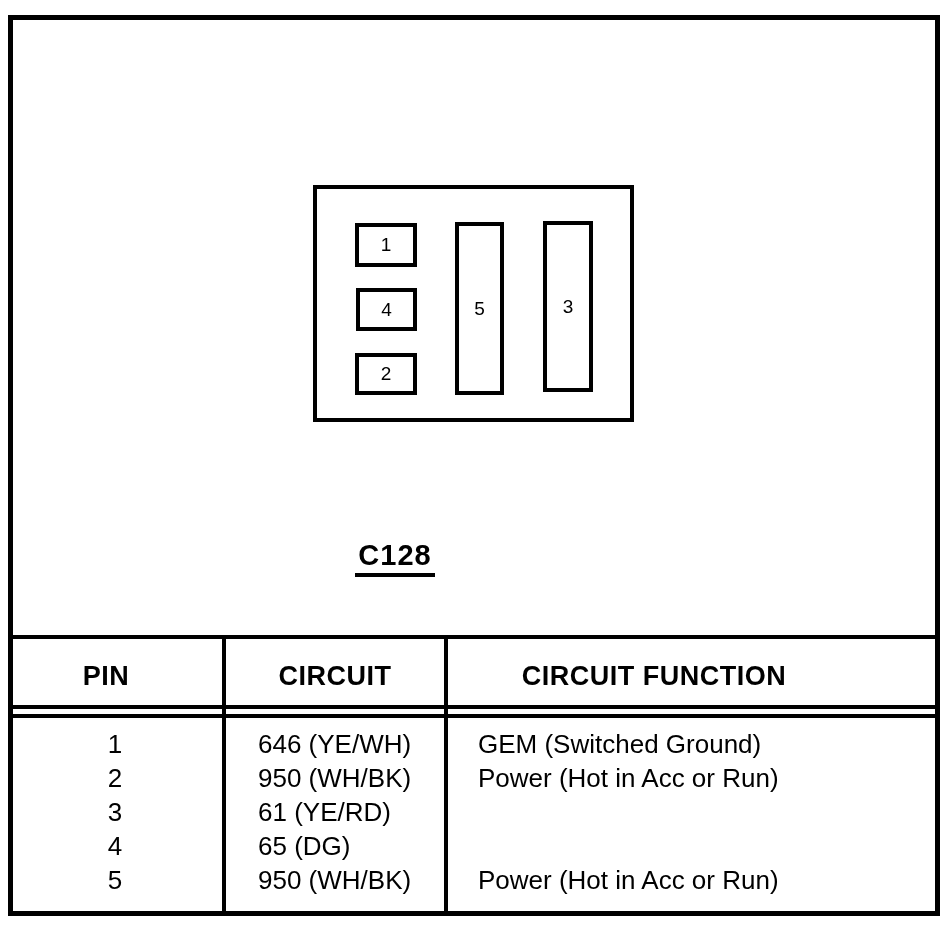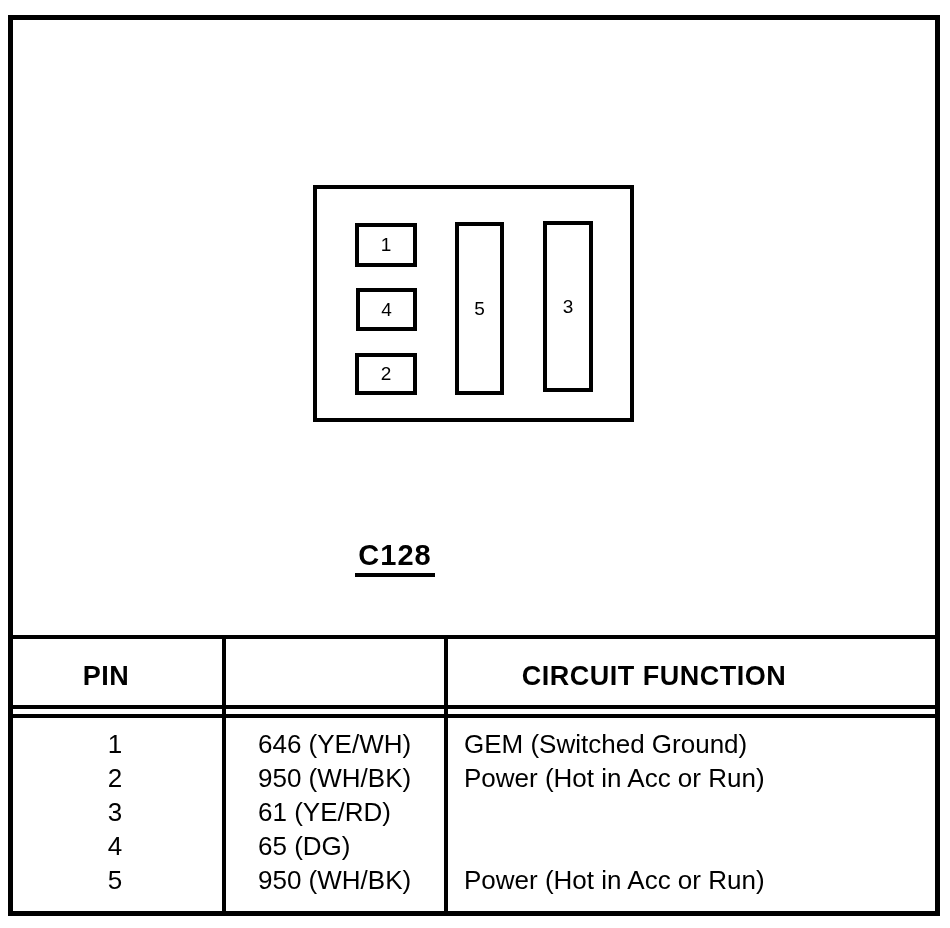--- a/index.html
+++ b/index.html
@@ -115,21 +115,21 @@
     position: absolute;
     left: 8px;
     width: 932px;
     height: 34px;
     font-size: 26px;
     line-height: 34px;
   }
   .trow .cell { position: absolute; top: 0; white-space: nowrap; }
   .cell-pin      { left: 0;     width: 214px; text-align: center; }
   .cell-circuit  { left: 250px; text-align: right; }
-  .cell-function { left: 456px; text-align: center; }
+  .cell-function { left: 470px; text-align: center; }
 
   .r0 { top: 727px; }
   .r1 { top: 761px; }
   .r2 { top: 795px; }
   .r3 { top: 829px; }
   .r4 { top: 863px; }
 </style>
 </head>
 <body>
 
@@ -158,20 +158,21 @@
   <div class="title-row">
     <span class="connector-id">C128</span>
   </div>
 
   <div class="thead-box"></div>
   <div class="tbody-box"></div>
   <div class="vdiv vdiv-1"></div>
   <div class="vdiv vdiv-2"></div>
 
   <div class="th th-pin">PIN</div>
+  <div class="th th-circuit">CIRCUIT</div>
   <div class="th th-function">CIRCUIT FUNCTION</div>
 
   <div class="trow r0">
     <span class="cell cell-pin">1</span>
     <span class="cell cell-circuit">646 (YE/WH)</span>
     <span class="cell cell-function">GEM (Switched Ground)</span>
   </div>
   <div class="trow r1">
     <span class="cell cell-pin">2</span>
     <span class="cell cell-circuit">950 (WH/BK)</span>

